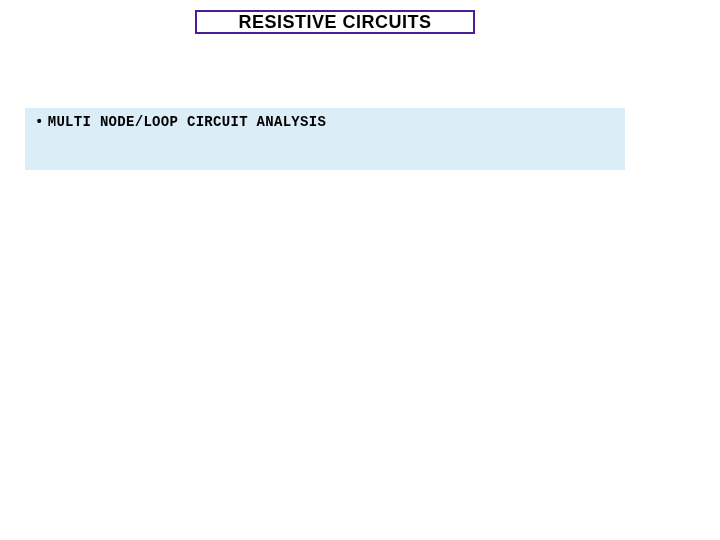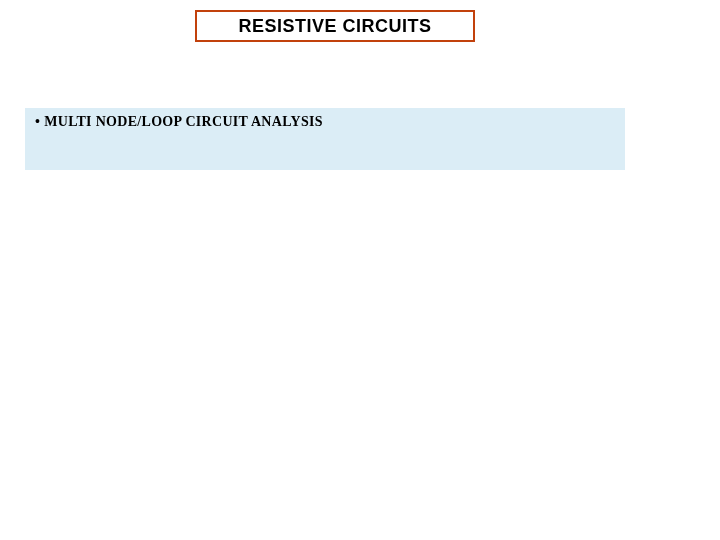--- a/index.html
+++ b/index.html
@@ -12,22 +12,22 @@
       height: 540px;
       background: #ffffff;
       font-family: Verdana, Arial, sans-serif;
       position: relative;
     }
     .title-box {
       position: absolute;
       top: 10px;
       left: 195px;
       width: 280px;
-      height: 32px;
-      border: 2px solid #c2410c;
+      height: 24px;
+      border: 2px solid #4c1d95;
       display: flex;
       align-items: center;
       justify-content: center;
       background: #ffffff;
     }
     .title-text {
       font-size: 18px;
       font-weight: bold;
       color: #000000;
       letter-spacing: 0.5px;
@@ -38,21 +38,21 @@
       left: 25px;
       width: 600px;
       height: 62px;
       background: #dbedf6;
       padding: 6px 10px 0 10px;
     }
     .bullet-line {
       font-size: 14px;
       font-weight: bold;
       color: #000000;
-      font-family: Liberation Serif, serif;
+      font-family: Liberation Mono, monospace;
       letter-spacing: 0.3px;
     }
     .bullet-dot {
       display: inline-block;
       margin-right: 4px;
     }
   </style>
 </head>
 <body>
 

